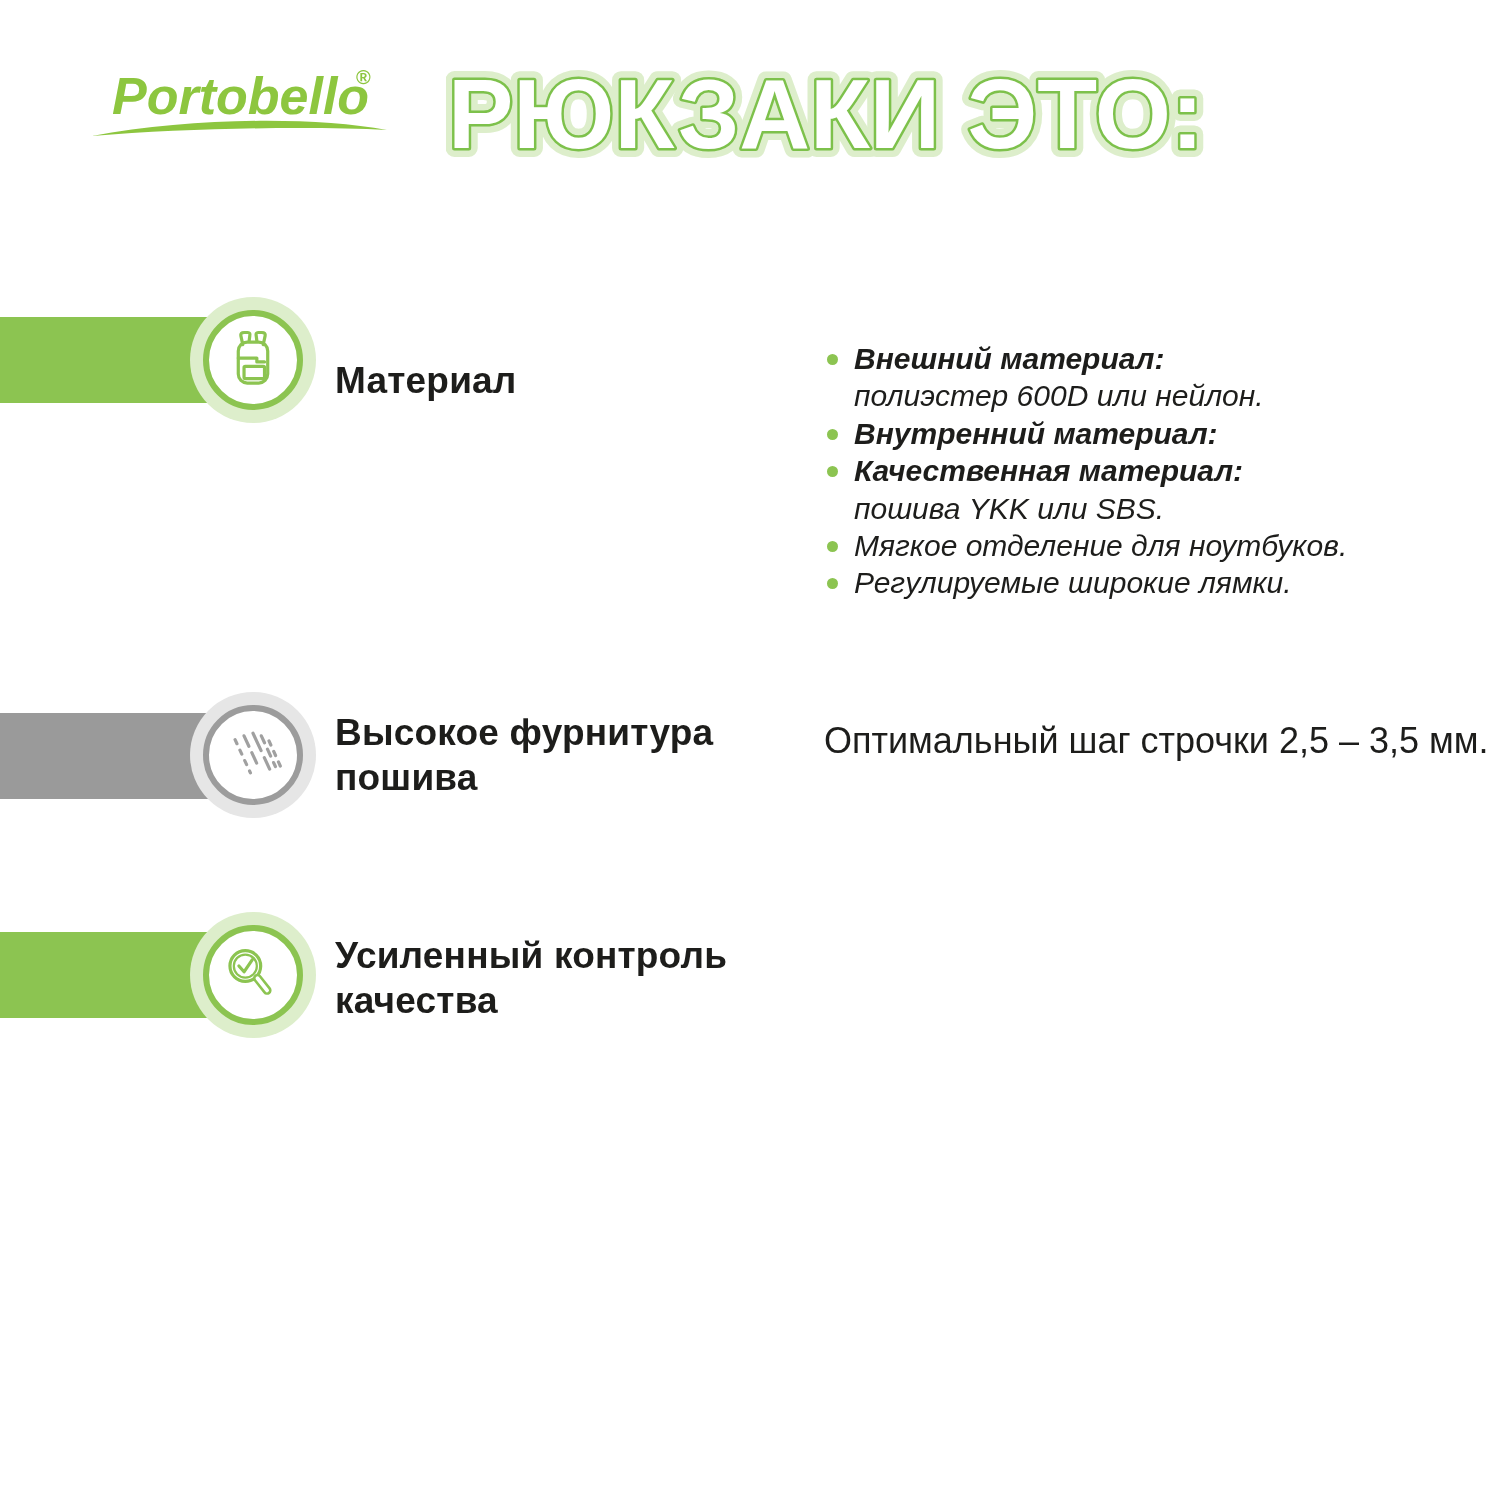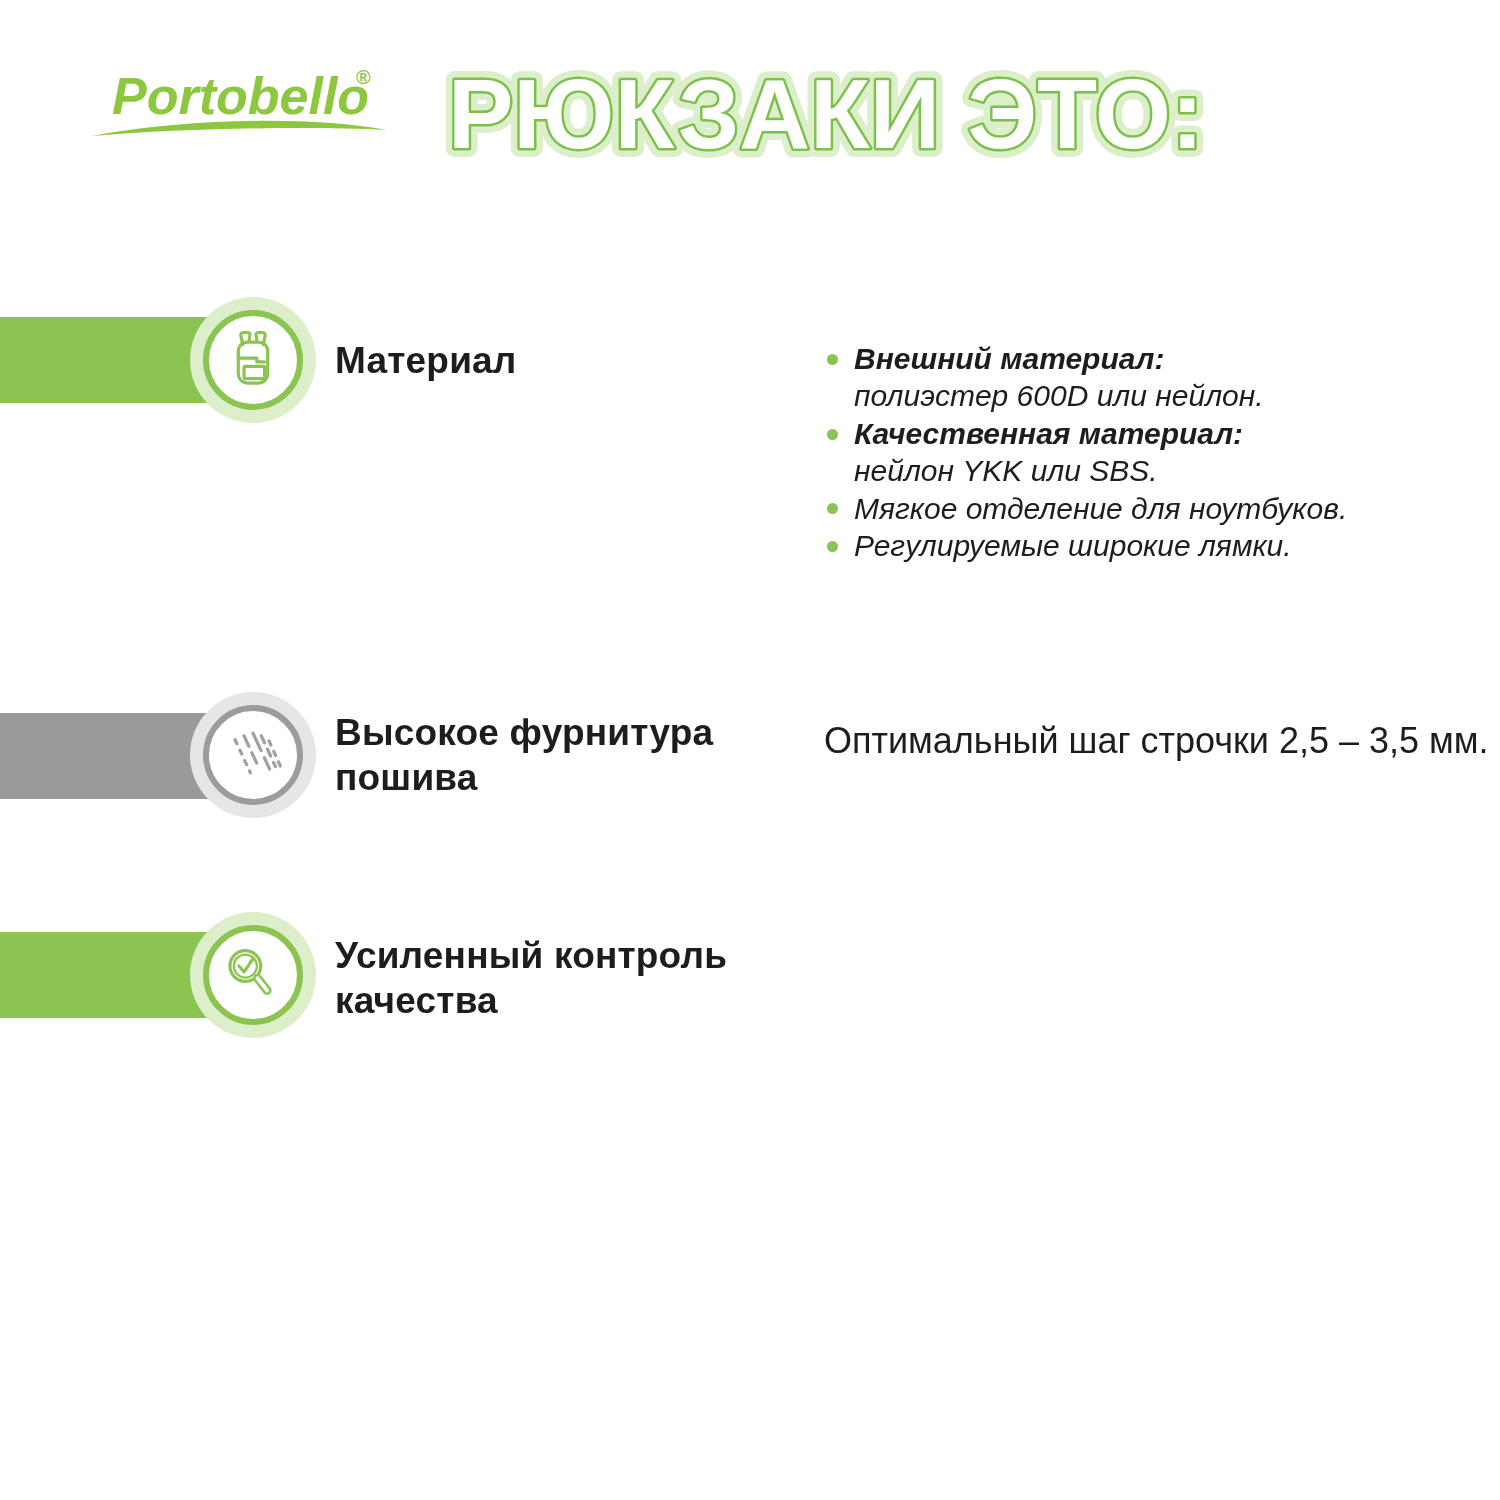--- a/index.html
+++ b/index.html
@@ -66,36 +66,40 @@
   <svg width="64" height="64" viewBox="0 0 100 100">
     <g fill="none" stroke="#8CC451" stroke-width="5" stroke-linecap="round" stroke-linejoin="round">
       <path d="M34,26 L31,12 Q30,7 36,7 L42,7 Q46,7 45,12 L44,20"></path>
       <path d="M66,26 L69,12 Q70,7 64,7 L58,7 Q54,7 55,12 L56,20"></path>
       <rect x="27" y="22" width="46" height="64" rx="14"></rect>
       <path d="M27,47 H56 V53 H68"></path>
       <rect x="36" y="60" width="32" height="19" rx="2"></rect>
     </g>
   </svg>
 </div>
-<div class="heading" style="top:360px;">Материал</div>
+<div class="heading" style="top:380px;">Материал</div>
 
 <div class="details">
   <div class="detail-line bold">
     <span class="dot"></span>
     <span>Внешний материал:</span>
   </div>
   <div class="detail-line">
     <span>полиэстер 600D или нейлон.</span>
   </div>
   <div class="detail-line bold">
     <span class="dot"></span>
+    <span>Внутренний материал:</span>
+  </div>
+  <div class="detail-line bold">
+    <span class="dot"></span>
     <span>Качественная материал:</span>
   </div>
   <div class="detail-line">
-    <span>нейлон YKK или SBS.</span>
+    <span>пошива YKK или SBS.</span>
   </div>
   <div class="detail-line">
     <span class="dot"></span>
     <span>Мягкое отделение для ноутбуков.</span>
   </div>
   <div class="detail-line">
     <span class="dot"></span>
     <span>Регулируемые широкие лямки.</span>
   </div>
 </div>

